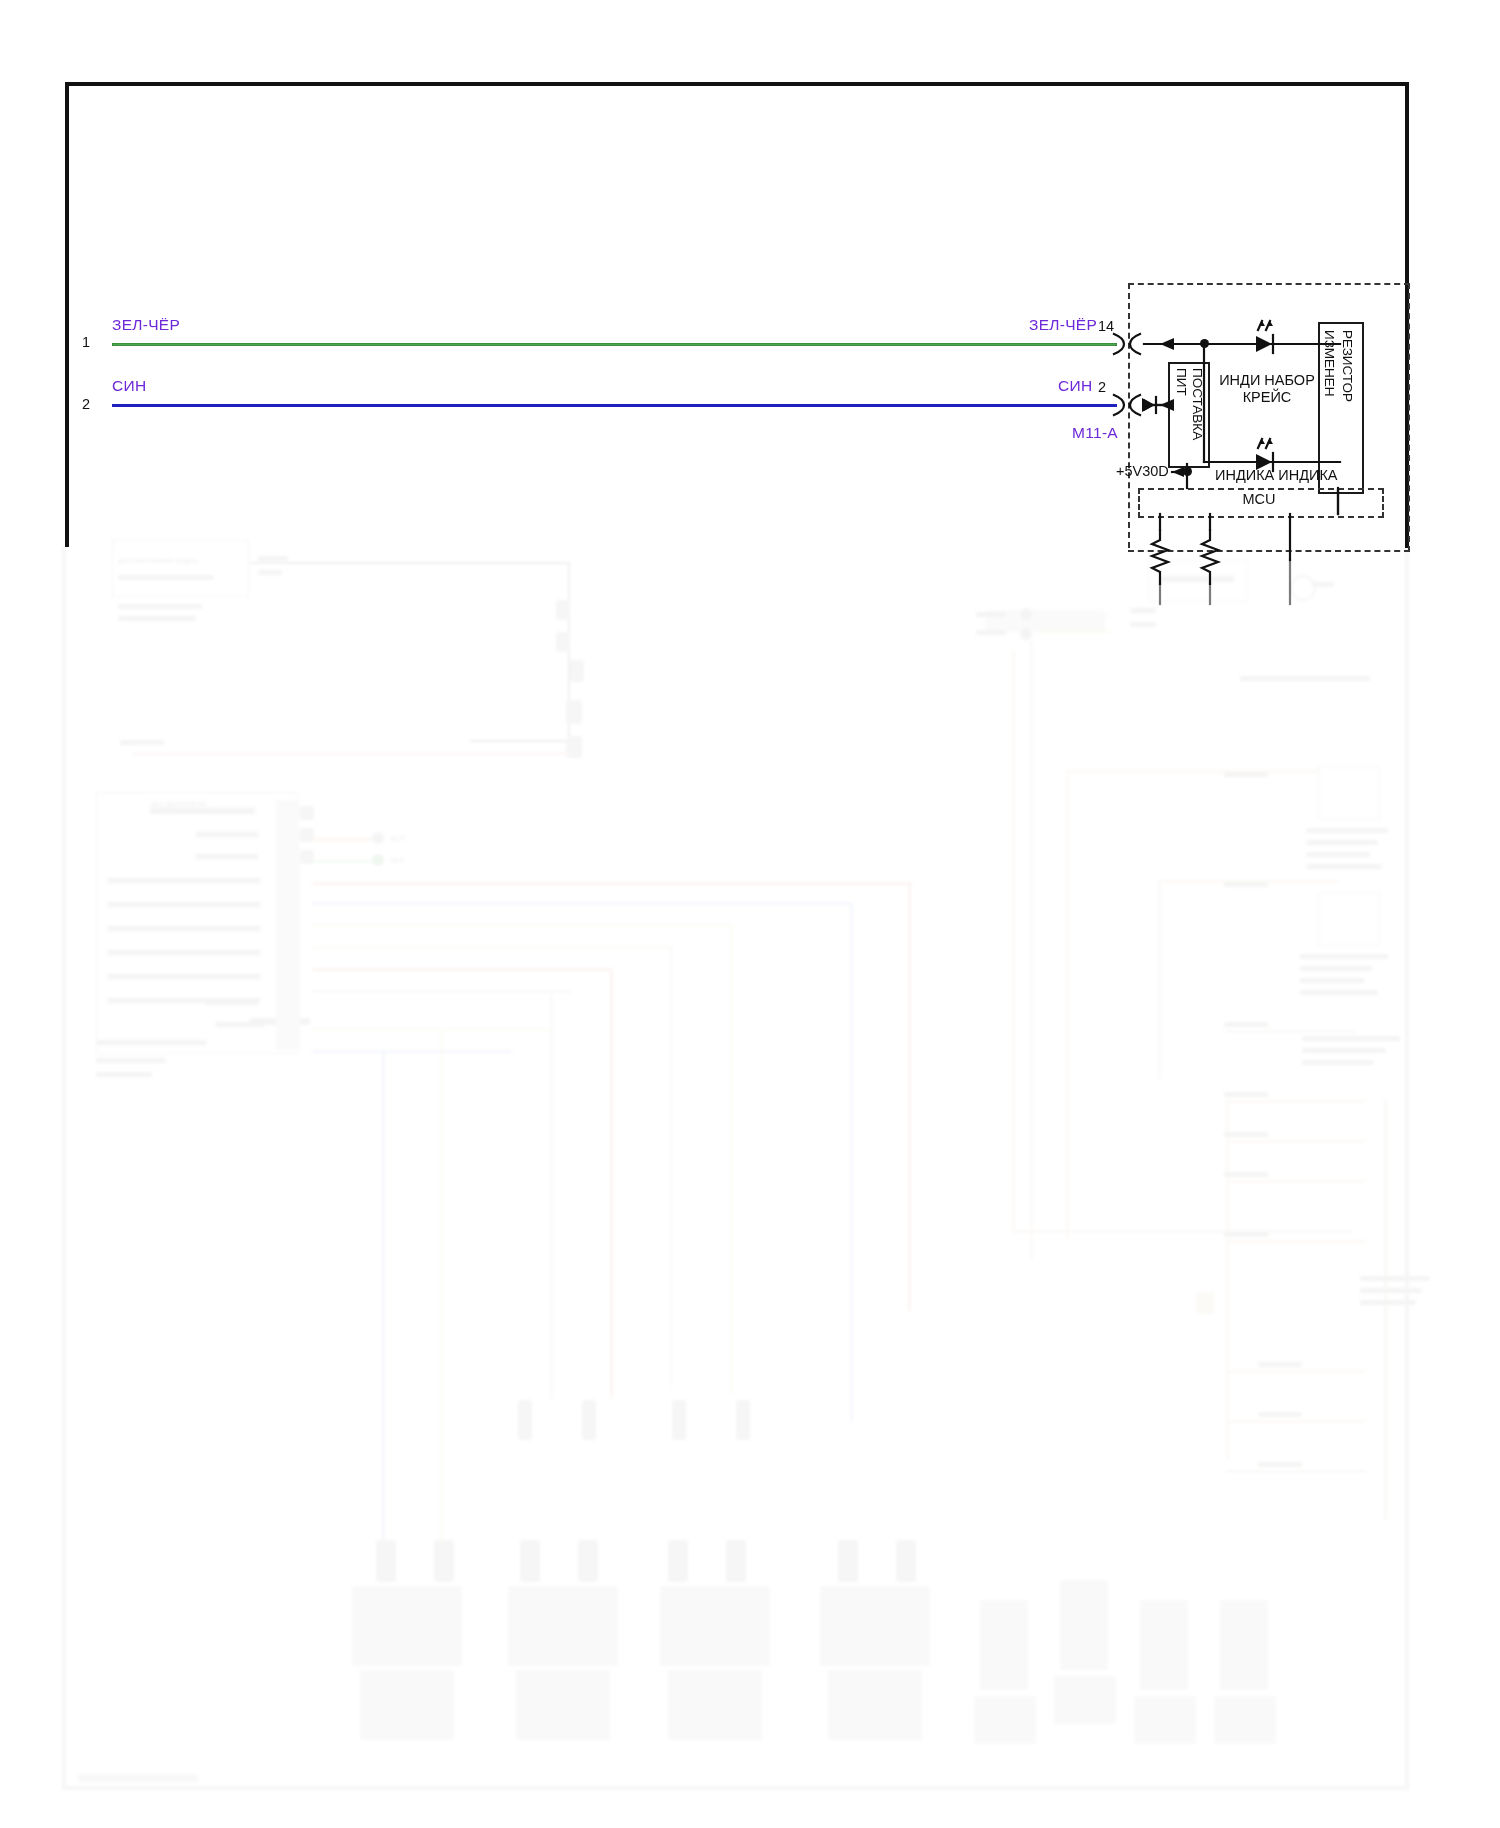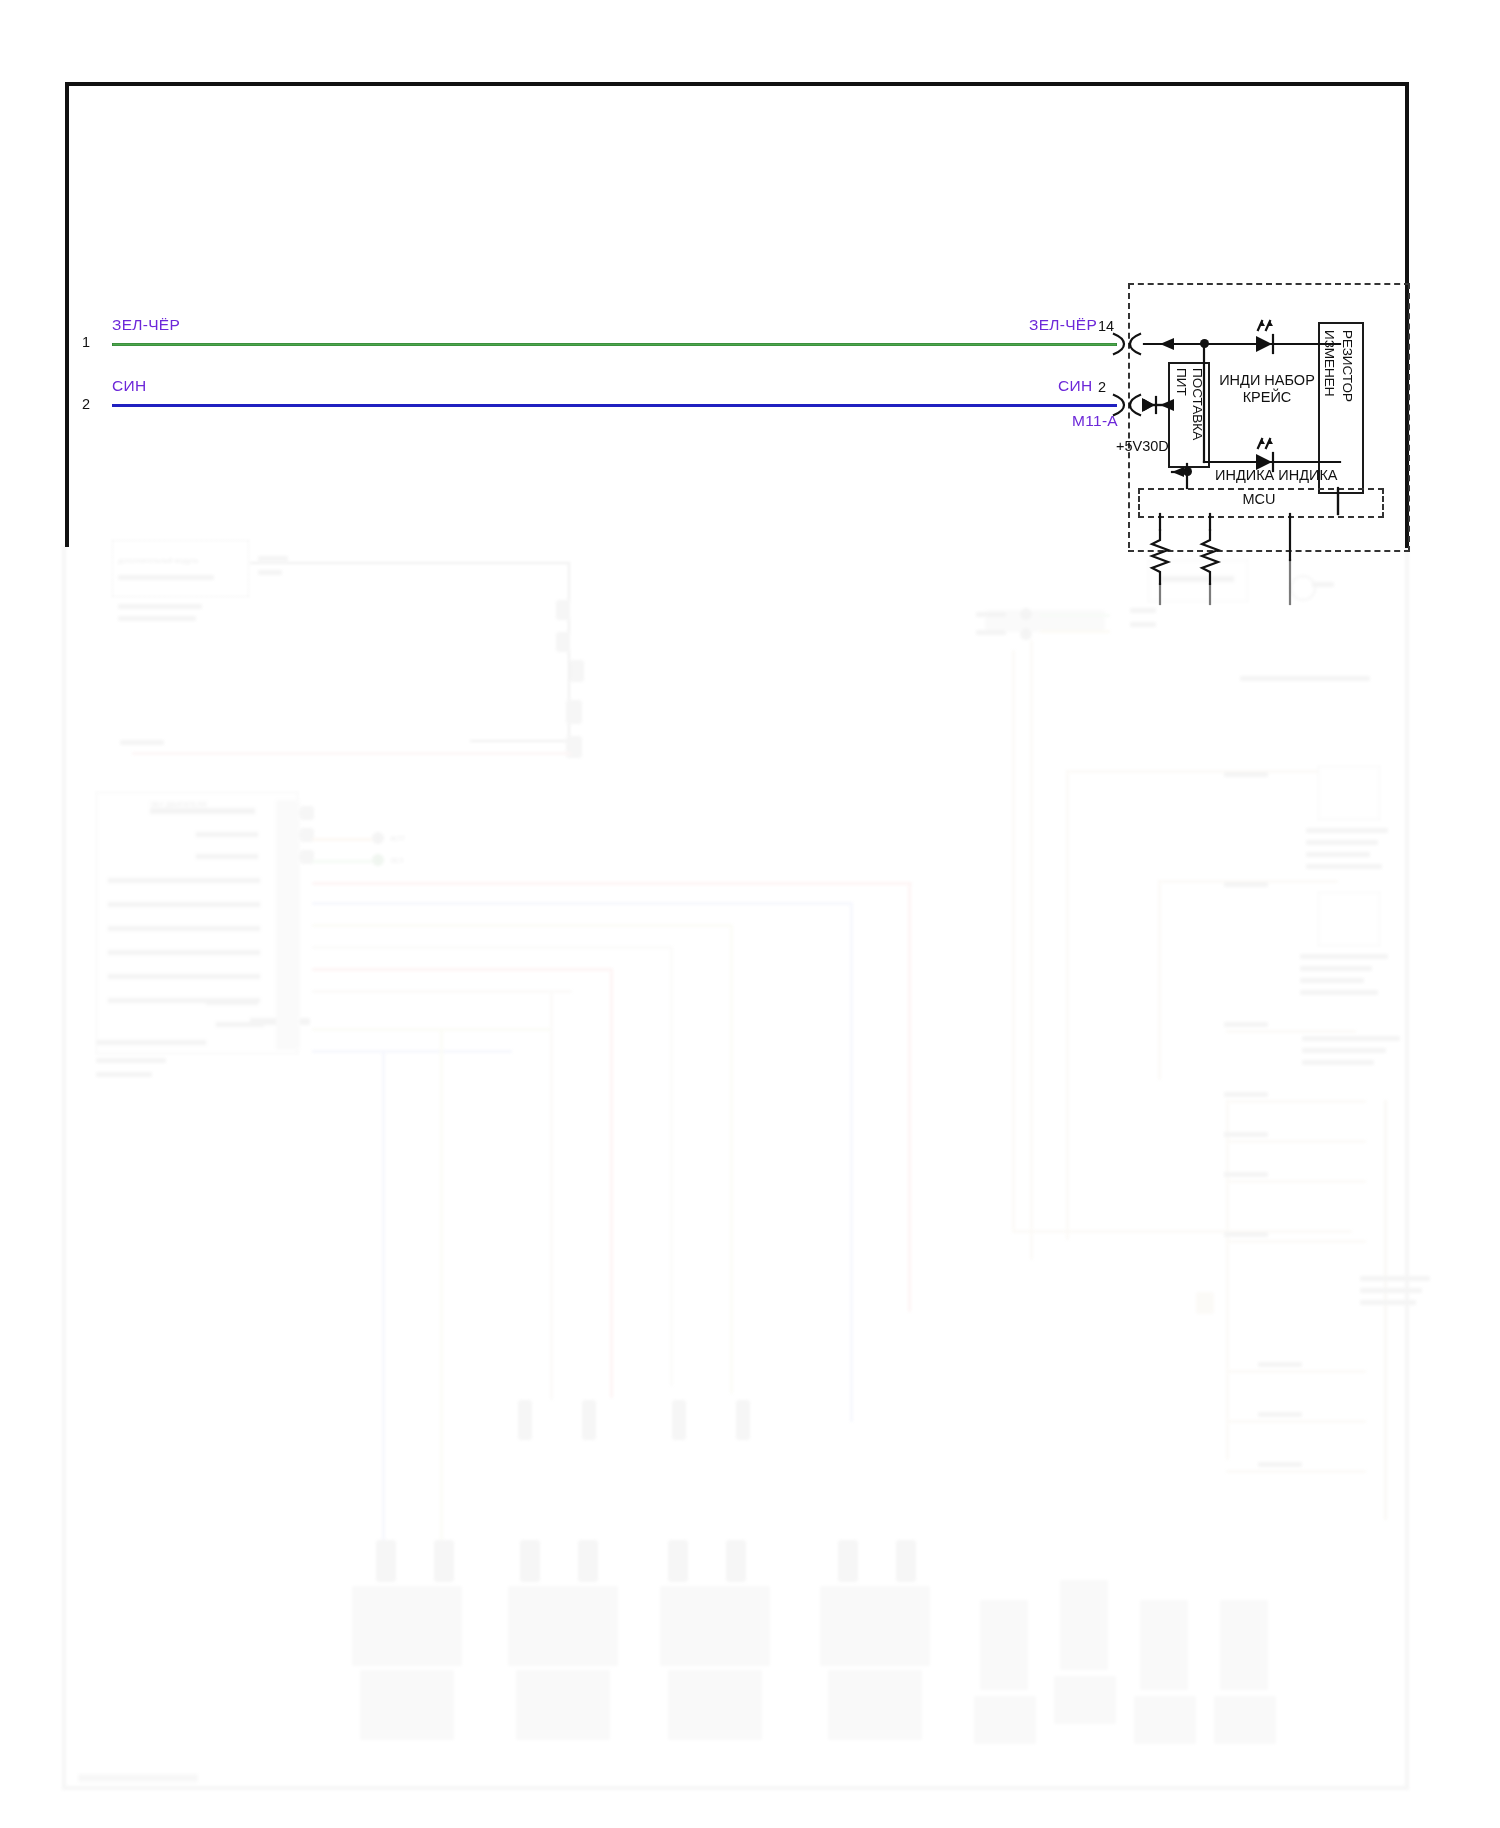--- a/index.html
+++ b/index.html
@@ -240,42 +240,42 @@
     <div class="pin" style="left:82px;top:334px;">1</div>
     <div class="lbl" style="left:112px;top:316px;">ЗЕЛ-ЧЁР</div>
     <div class="lbl" style="left:1029px;top:316px;">ЗЕЛ-ЧЁР</div>
     <div class="pin" style="left:1098px;top:318px;">14</div>
 
     <div class="wire wire-blue" style="left:112px;top:404px;width:1005px;"></div>
     <div class="pin" style="left:82px;top:396px;">2</div>
     <div class="lbl" style="left:112px;top:377px;">СИН</div>
     <div class="lbl" style="left:1058px;top:377px;">СИН</div>
     <div class="pin" style="left:1098px;top:379px;">2</div>
-    <div class="lbl" style="left:1072px;top:412px;">M11-A</div>
+    <div class="lbl" style="left:1072px;top:424px;">M11-A</div>
 
     <div class="mod-dash" style="left:1128px;top:283px;width:280px;height:265px;border-left:none;"></div>
 
     <div style="position:absolute;left:1128px;top:283px;width:0;height:265px;border-left:2px dashed #333;"></div>
 
     <div class="mod-box" style="left:1168px;top:362px;width:38px;height:102px;"></div>
     <div class="vert-text" style="left:1174px;top:368px;">ПИТ</div>
     <div class="vert-text" style="left:1190px;top:368px;">ПОСТАВКА</div>
 
     <div class="mod-box" style="left:1318px;top:322px;width:42px;height:168px;"></div>
     <div class="vert-text" style="left:1322px;top:330px;">ИЗМЕНЕН</div>
     <div class="vert-text" style="left:1340px;top:330px;">РЕЗИСТОР</div>
 
     <div class="mod-text" style="left:1212px;top:372px;width:110px;">
       <span>ИНДИ НАБОР</span><br>
       <span>КРЕЙС</span>
     </div>
 
     <div class="mod-text" style="left:1215px;top:467px;width:160px;text-align:left;">ИНДИКА ИНДИКА</div>
 
-    <div class="mod-text" style="left:1116px;top:438px;width:70px;text-align:left;">+5V30D</div>
+    <div class="mod-text" style="left:1116px;top:463px;width:70px;text-align:left;">+5V30D</div>
 
     <div class="mod-dash" style="left:1138px;top:488px;width:242px;height:26px;"></div>
     <div class="mod-text" style="left:1138px;top:491px;width:242px;">MCU</div>
 
     <div class="node-dot" style="left:1200px;top:339px;"></div>
     <div class="node-dot" style="left:1183px;top:467px;"></div>
 
     <svg class="ov" viewBox="0 0 1500 1828" xmlns="http://www.w3.org/2000/svg">
       <g stroke="#111" stroke-width="2.2" fill="none" stroke-linecap="square">
 

